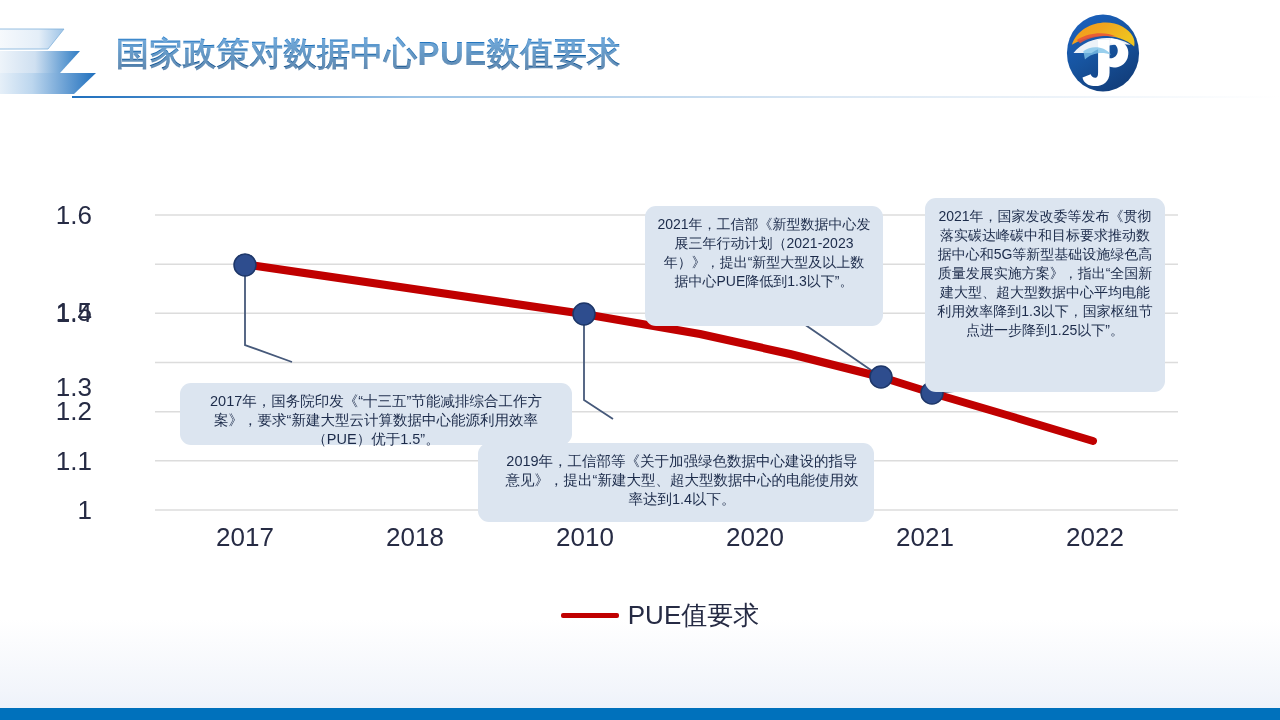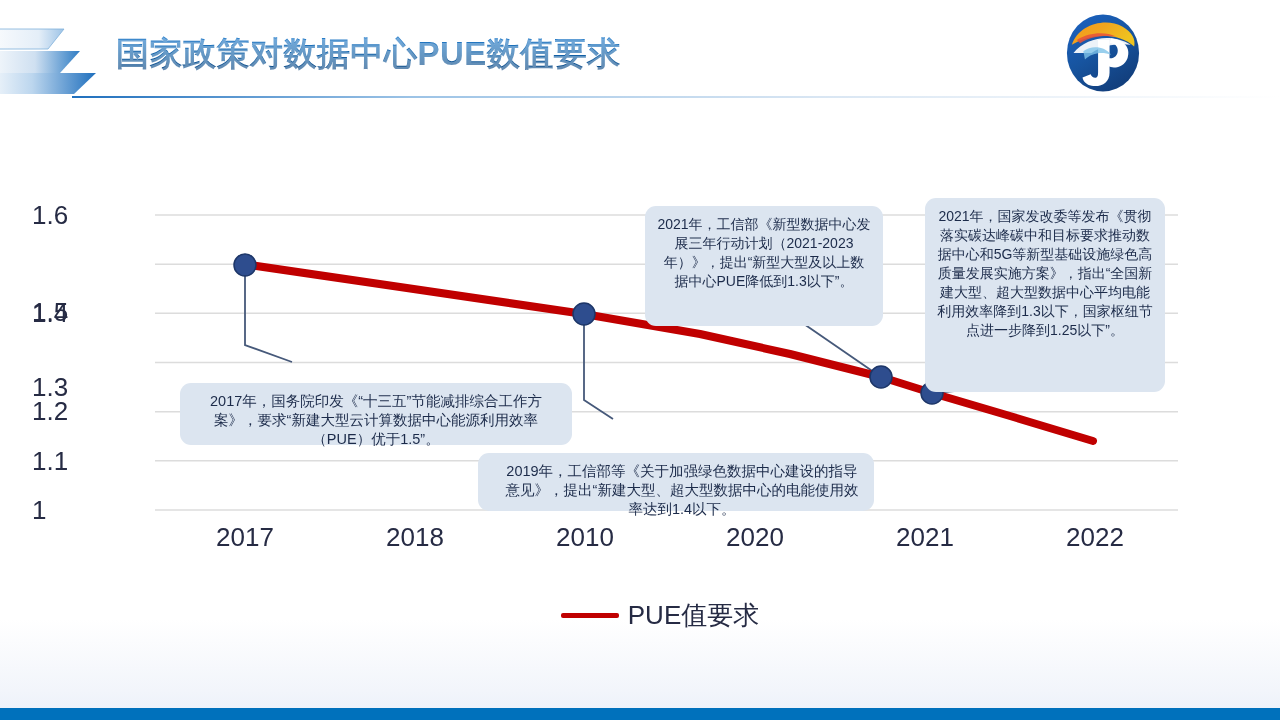--- a/index.html
+++ b/index.html
@@ -70,21 +70,21 @@
     top: 100px;
     width: 1280px;
     height: 560px;
   }
   #plot-svg {
     position: absolute;
     left: 0; top: 0;
   }
   .ytick {
     position: absolute;
-    text-align: left;
+    text-align: right;
     width: 60px;
     font-size: 26px;
     color: #262b44;
     font-family: "Liberation Sans", sans-serif;
   }
   .xtick {
     position: absolute;
     text-align: center;
     width: 140px;
     font-size: 26px;
@@ -245,21 +245,21 @@
 
     <div class="xtick" style="left:175px; top:422px;">2017</div>
     <div class="xtick" style="left:345px; top:422px;">2018</div>
     <div class="xtick" style="left:515px; top:422px;">2010</div>
     <div class="xtick" style="left:685px; top:422px;">2020</div>
     <div class="xtick" style="left:855px; top:422px;">2021</div>
     <div class="xtick" style="left:1025px; top:422px;">2022</div>
 
     <div class="callout" style="left:180px; top:247px; width:392px; height:62px;">2017年，国务院印发《“十三五”节能减排综合工作方案》，要求“新建大型云计算数据中心能源利用效率（PUE）优于1.5”。</div>
 
-    <div class="callout" style="left:478px; top:317px; width:396px; height:58px;padding-left:24px;">2019年，工信部等《关于加强绿色数据中心建设的指导意见》，提出“新建大型、超大型数据中心的电能使用效率达到1.4以下。</div>
+    <div class="callout" style="left:478px; top:307px; width:396px; height:79px;padding-left:24px;">2019年，工信部等《关于加强绿色数据中心建设的指导意见》，提出“新建大型、超大型数据中心的电能使用效率达到1.4以下。</div>
 
     <div class="callout" style="left:645px; top:70px; width:238px; height:120px; font-size:14px; line-height:1.36;">2021年，工信部《新型数据中心发展三年行动计划（2021-2023年）》，提出“新型大型及以上数据中心PUE降低到1.3以下”。</div>
 
     <div class="callout" style="left:925px; top:62px; width:240px; height:194px; font-size:14px; line-height:1.36;">2021年，国家发改委等发布《贯彻落实碳达峰碳中和目标要求推动数据中心和5G等新型基础设施绿色高质量发展实施方案》，指出“全国新建大型、超大型数据中心平均电能利用效率降到1.3以下，国家枢纽节点进一步降到1.25以下”。</div>
   </div>
 
   <div id="legend">
     <span class="wrap">
       <span class="swatch"></span>
       <span class="lbl">PUE值要求</span>

